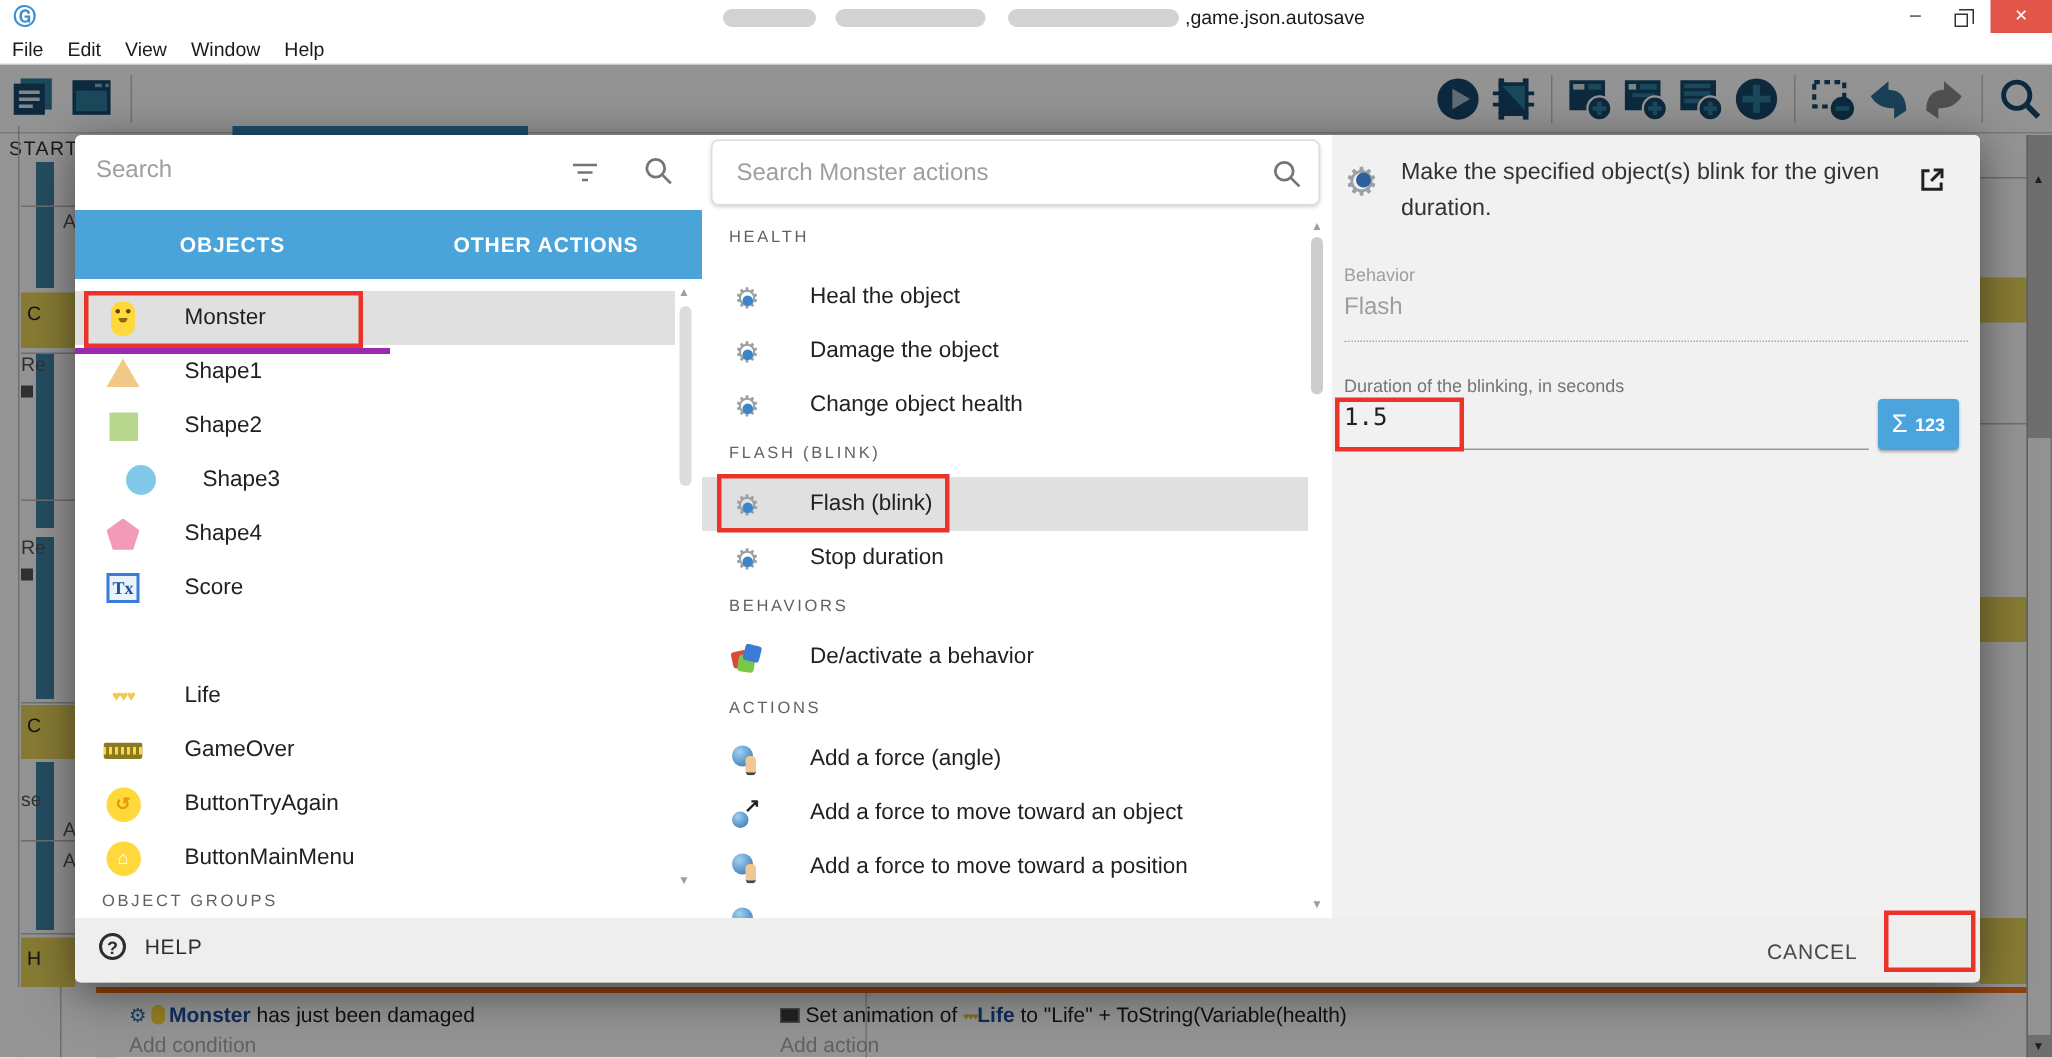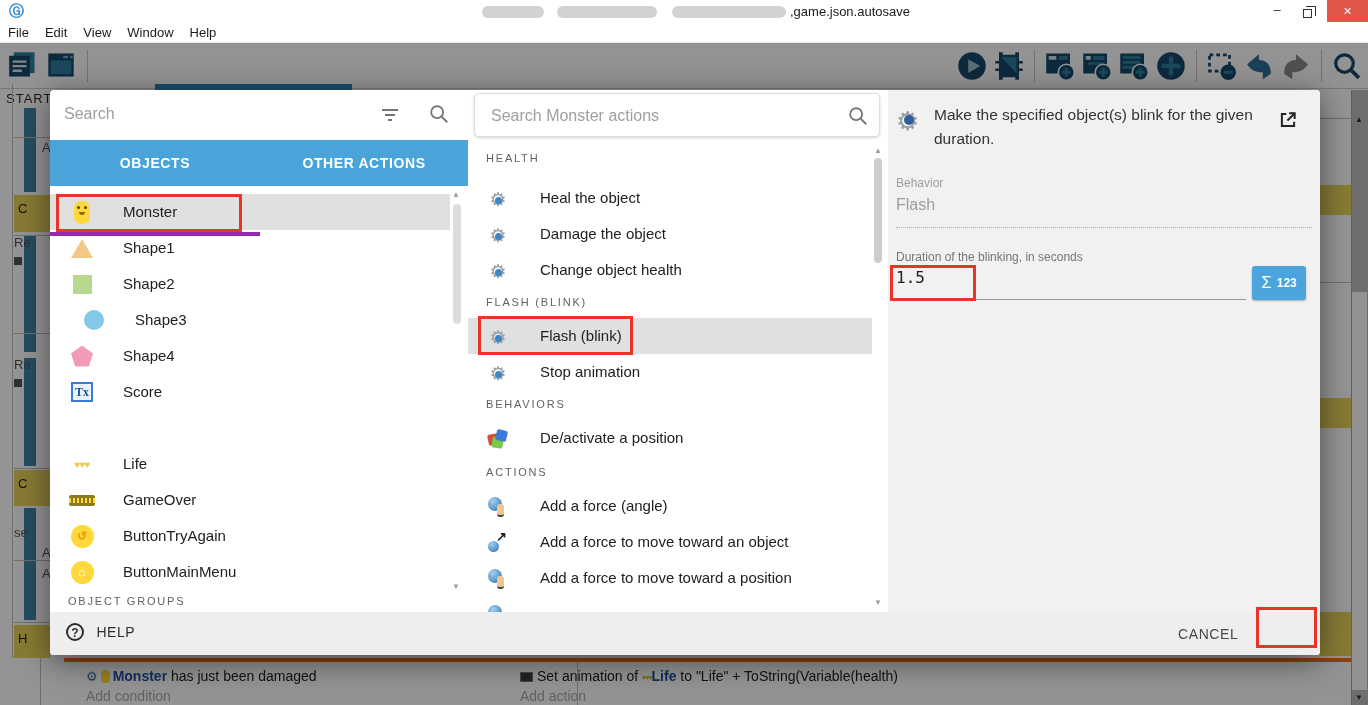--- a/index.html
+++ b/index.html
@@ -424,33 +424,33 @@
     <div class="act-row selected" style="top:228px;">
       <span class="act-ic">
           <span class="gear-ic">⚙</span>
         </span>
       <span class="act-label">Flash (blink)</span>
     </div>
     <div class="act-row" style="top:264px;">
       <span class="act-ic">
           <span class="gear-ic">⚙</span>
         </span>
-      <span class="act-label">Stop animation</span>
+      <span class="act-label">Stop duration</span>
     </div>
 
     <div class="sec-head" style="left:436px; top:308px;">BEHAVIORS</div>
     <div class="act-row" style="top:330px;">
       <span class="act-ic">
           <span class="behavior-ic">
             <i></i>
             <i></i>
             <i></i>
           </span>
         </span>
-      <span class="act-label">De/activate a position</span>
+      <span class="act-label">De/activate a behavior</span>
     </div>
 
     <div class="sec-head" style="left:436px; top:376px;">ACTIONS</div>
     <div class="act-row" style="top:398px;text-align:right;">
       <span class="act-ic">
           <span class="force-ic"></span>
         </span>
       <span class="act-label">Add a force (angle)</span>
     </div>
     <div class="act-row" style="top:434px;">

